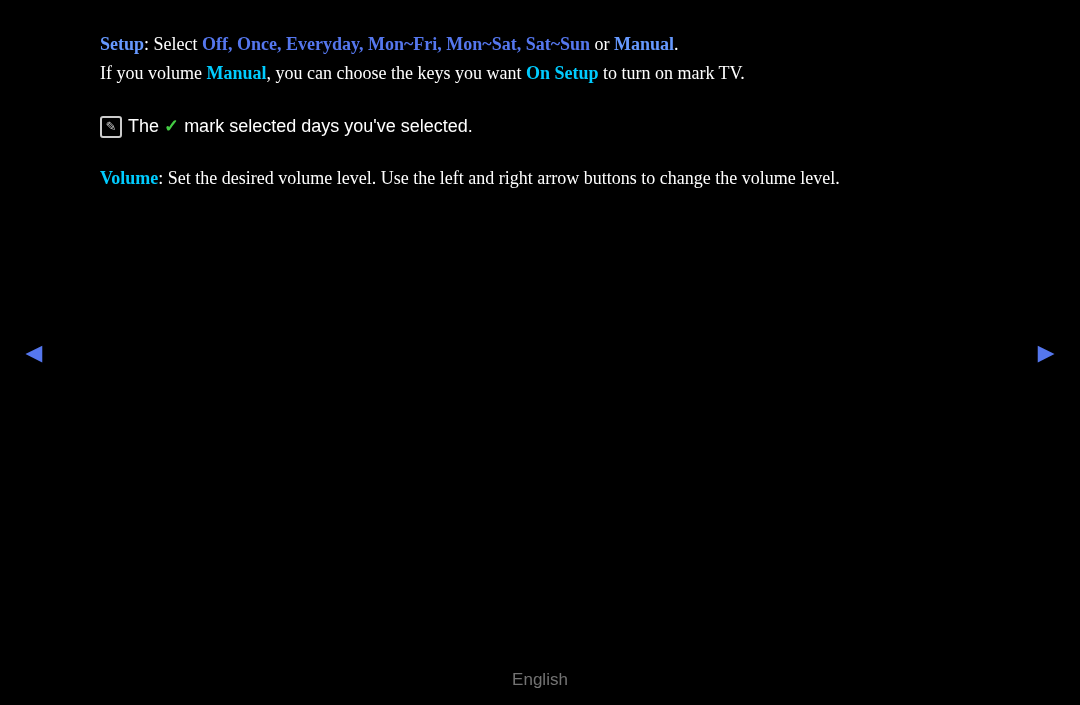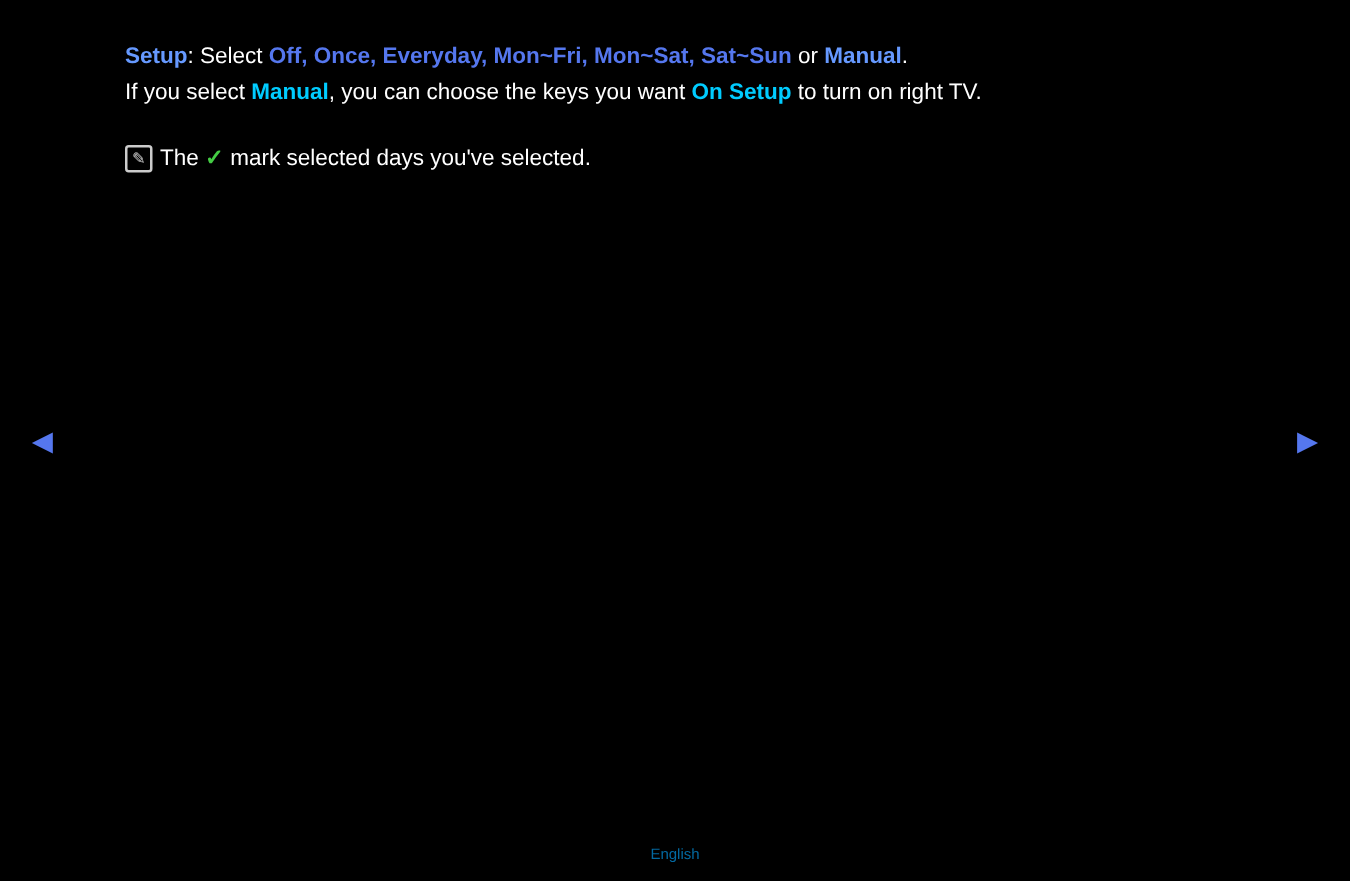--- a/index.html
+++ b/index.html
@@ -23,20 +23,21 @@
       position: absolute;
       top: 20px;
       left: 100px;
       right: 100px;
       padding: 10px 0;
     }
 
     .paragraph {
       margin-bottom: 24px;
       line-height: 1.6;
+      font-family: Liberation Serif, serif;
     }
 
     .text-blue-bold {
       color: #6699ff;
       font-weight: bold;
     }
 
     .text-blue-option {
       color: #5577ee;
       font-weight: bold;
@@ -98,48 +99,51 @@
       color: #5577ee;
       font-size: 28px;
       cursor: pointer;
     }
 
     .footer-language {
       position: absolute;
       bottom: 15px;
       left: 50%;
       transform: translateX(-50%);
-      color: #0369a1;
-      font-size: 12px;
+      color: #737373;
+      font-size: 17px;
     }
   </style>
 </head>
 <body>
 
 <div class="nav-arrow-left">
   <span>◄</span>
 </div>
 
 <div class="nav-arrow-right">
   <span>►</span>
 </div>
 
 <div class="main-content">
 
   <div class="paragraph">
     <span class="text-blue-bold">Setup</span><span>: Select </span><span class="text-blue-option">Off, Once, Everyday, Mon~Fri, Mon~Sat, Sat~Sun</span><span> or </span><span class="text-blue-bold">Manual</span><span>.</span><br>
-    <span>If you select </span><span class="text-cyan-bold">Manual</span><span>, you can choose the keys you want </span><span class="text-cyan-bold">On Setup</span><span> to turn on right TV.</span>
+    <span>If you volume </span><span class="text-cyan-bold">Manual</span><span>, you can choose the keys you want </span><span class="text-cyan-bold">On Setup</span><span> to turn on mark TV.</span>
   </div>
 
   <div class="note-line">
     <span class="note-icon">✎</span>
     <span class="note-line-inner">
       <span>The </span><span class="text-green-check">✓</span><span> mark selected days you've selected.</span>
     </span>
   </div>
 
 
+  <div class="paragraph">
+    <span class="text-cyan-bold">Volume</span><span>: Set the desired volume level. Use the left and right arrow buttons to change the volume level.</span>
+  </div>
 
 </div>
 
 <div class="footer-language">
   <span>English</span>
 </div>
 
 </body></html>

